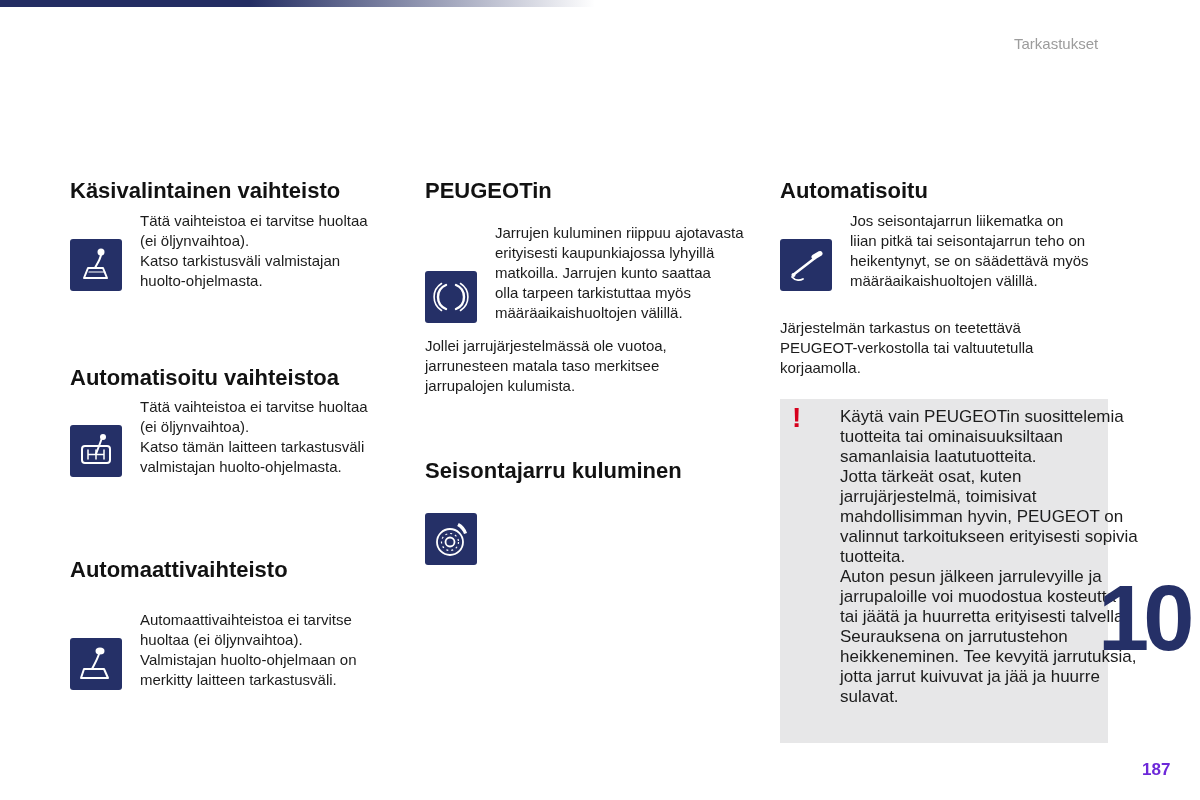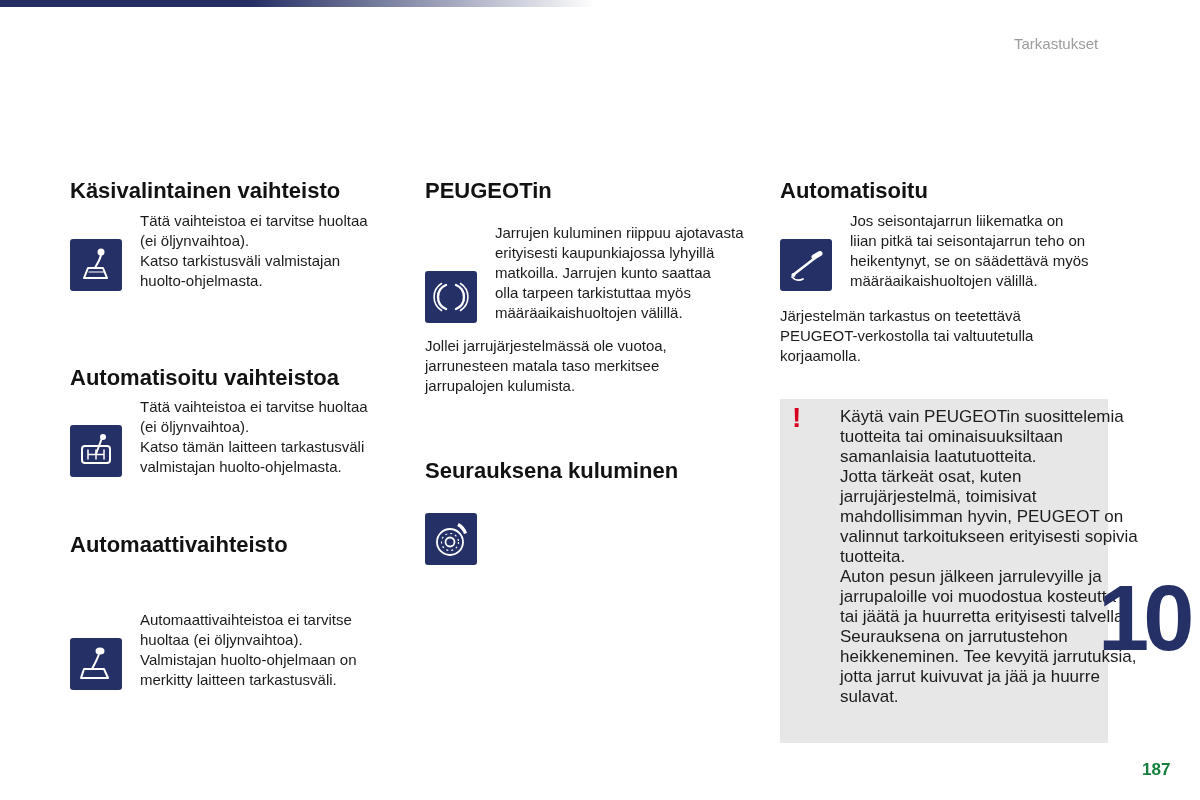--- a/index.html
+++ b/index.html
@@ -20,21 +20,21 @@
   .tile svg { display:block; }
 
   .warning-box { left:780px; top:399px; width:328px; height:344px; background:#e7e7e8; }
   .warning-mark { position:absolute; left:12px; top:4px; font-size:28px; font-weight:bold;
     color:#d6001c; line-height:30px; }
   .warning-text { position:absolute; left:60px; top:8px; font-size:17px; line-height:20px;
     color:#1c1c1c; white-space:pre; }
 
   .chapter-num { left:1098px; top:572px; font-size:92px; font-weight:bold;
     color:#253067; letter-spacing:-6px; line-height:1; }
-  .page-num { left:1142px; top:760px; font-size:17px; font-weight:bold; color:#15803d; }
+  .page-num { left:1142px; top:760px; font-size:17px; font-weight:bold; color:#6d28d9; }
 </style>
 </head>
 <body>
 
 <div>
 
   <div class="abs grad-bar"></div>
   <div class="abs header-title">Tarkastukset</div>
 
   <h2 class="abs h" style="left:70px;top:178px">Käsivalintainen vaihteisto</h2>
@@ -66,21 +66,21 @@
           <circle cx="27" cy="6" r="3" fill="#fff" stroke="none"></circle>
         </g>
       </svg>
     </div>
     <p class="bodytext">Tätä vaihteistoa ei tarvitse huoltaa
 (ei öljynvaihtoa).
 Katso tämän laitteen tarkastusväli
 valmistajan huolto-ohjelmasta.</p>
   </div>
 
-  <h2 class="abs h" style="left:70px;top:532px">Automaattivaihteisto</h2>
+  <h2 class="abs h" style="left:70px;top:557px">Automaattivaihteisto</h2>
   <div class="abs row" style="left:70px;top:610px;width:322px">
     <div class="tile">
       <svg width="40" height="40" viewBox="0 0 40 40">
         <g stroke="#fff" fill="none" stroke-width="2" stroke-linecap="round" stroke-linejoin="round">
           <ellipse cx="24" cy="7" rx="4.5" ry="3.5" fill="#fff" stroke="none"></ellipse>
           <path d="M23 10 C 21 16, 18 21, 16 25"></path>
           <path d="M8 25 h20 l4 9 H5 Z"></path>
         </g>
       </svg>
     </div>
@@ -105,21 +105,21 @@
     <p class="bodytext">Jarrujen kuluminen riippuu ajotavasta
 erityisesti kaupunkiajossa lyhyillä
 matkoilla. Jarrujen kunto saattaa
 olla tarpeen tarkistuttaa myös
 määräaikaishuoltojen välillä.</p>
   </div>
   <p class="abs bodytext" style="left:425px;top:336px">Jollei jarrujärjestelmässä ole vuotoa,
 jarrunesteen matala taso merkitsee
 jarrupalojen kulumista.</p>
 
-  <h2 class="abs h" style="left:425px;top:458px">Seurauksena kuluminen</h2>
+  <h2 class="abs h" style="left:425px;top:458px">Seisontajarru kuluminen</h2>
   <div class="abs row" style="left:425px;top:513px;width:340px">
     <div class="tile">
       <svg width="40" height="40" viewBox="0 0 40 40">
         <g stroke="#fff" fill="none" stroke-width="1.8">
           <circle cx="19" cy="23" r="13"></circle>
           <circle cx="19" cy="23" r="4.5"></circle>
           <circle cx="19" cy="23" r="8.5" stroke-dasharray="2 3" stroke-width="1.2"></circle>
           <path d="M27 5.5 a16 16 0 0 1 7.5 9" stroke-width="3.2"></path>
         </g>
       </svg>
@@ -136,21 +136,21 @@
           <path d="M6 32 a9 9 0 0 0 11 2" stroke-width="1.8"></path>
           <circle cx="7.5" cy="30" r="2" fill="#fff" stroke="none"></circle>
         </g>
       </svg>
     </div>
     <p class="bodytext">Jos seisontajarrun liikematka on
 liian pitkä tai seisontajarrun teho on
 heikentynyt, se on säädettävä myös
 määräaikaishuoltojen välillä.</p>
   </div>
-  <p class="abs bodytext" style="left:780px;top:306px">Järjestelmän tarkastus on teetettävä
+  <p class="abs bodytext" style="left:780px;top:318px">Järjestelmän tarkastus on teetettävä
 PEUGEOT-verkostolla tai valtuutetulla
 korjaamolla.</p>
 
   <div class="abs warning-box">
     <div class="warning-mark">!</div>
     <p class="warning-text">Käytä vain PEUGEOTin suosittelemia
 tuotteita tai ominaisuuksiltaan
 samanlaisia laatutuotteita.
 Jotta tärkeät osat, kuten
 jarrujärjestelmä, toimisivat

